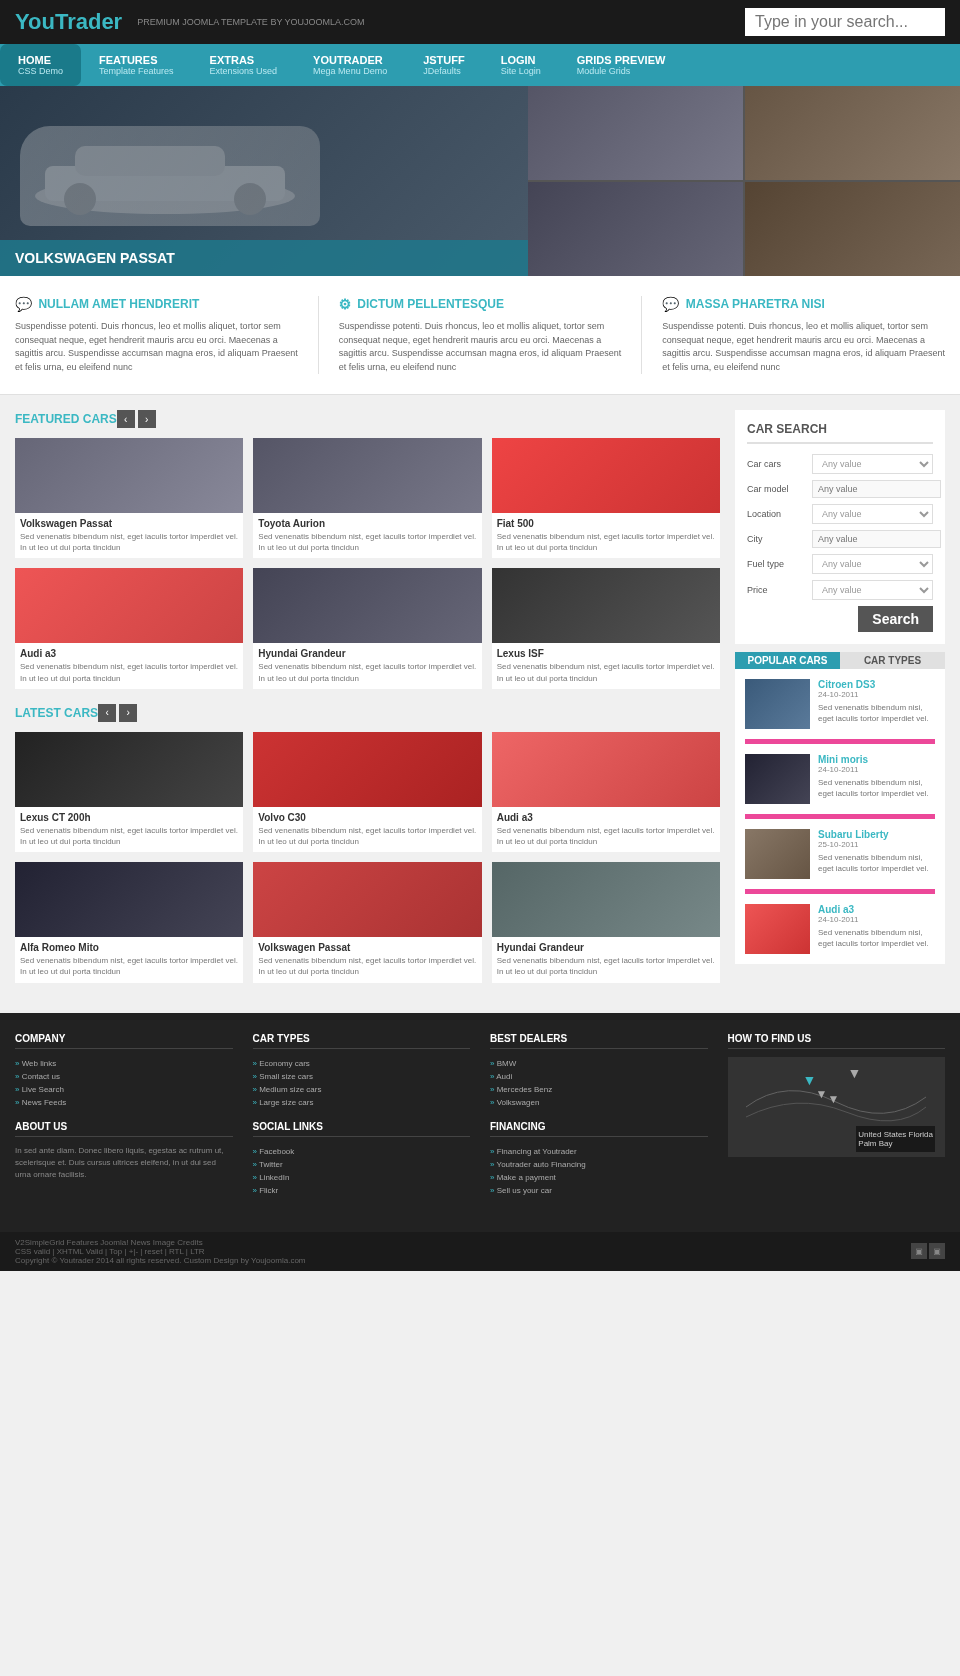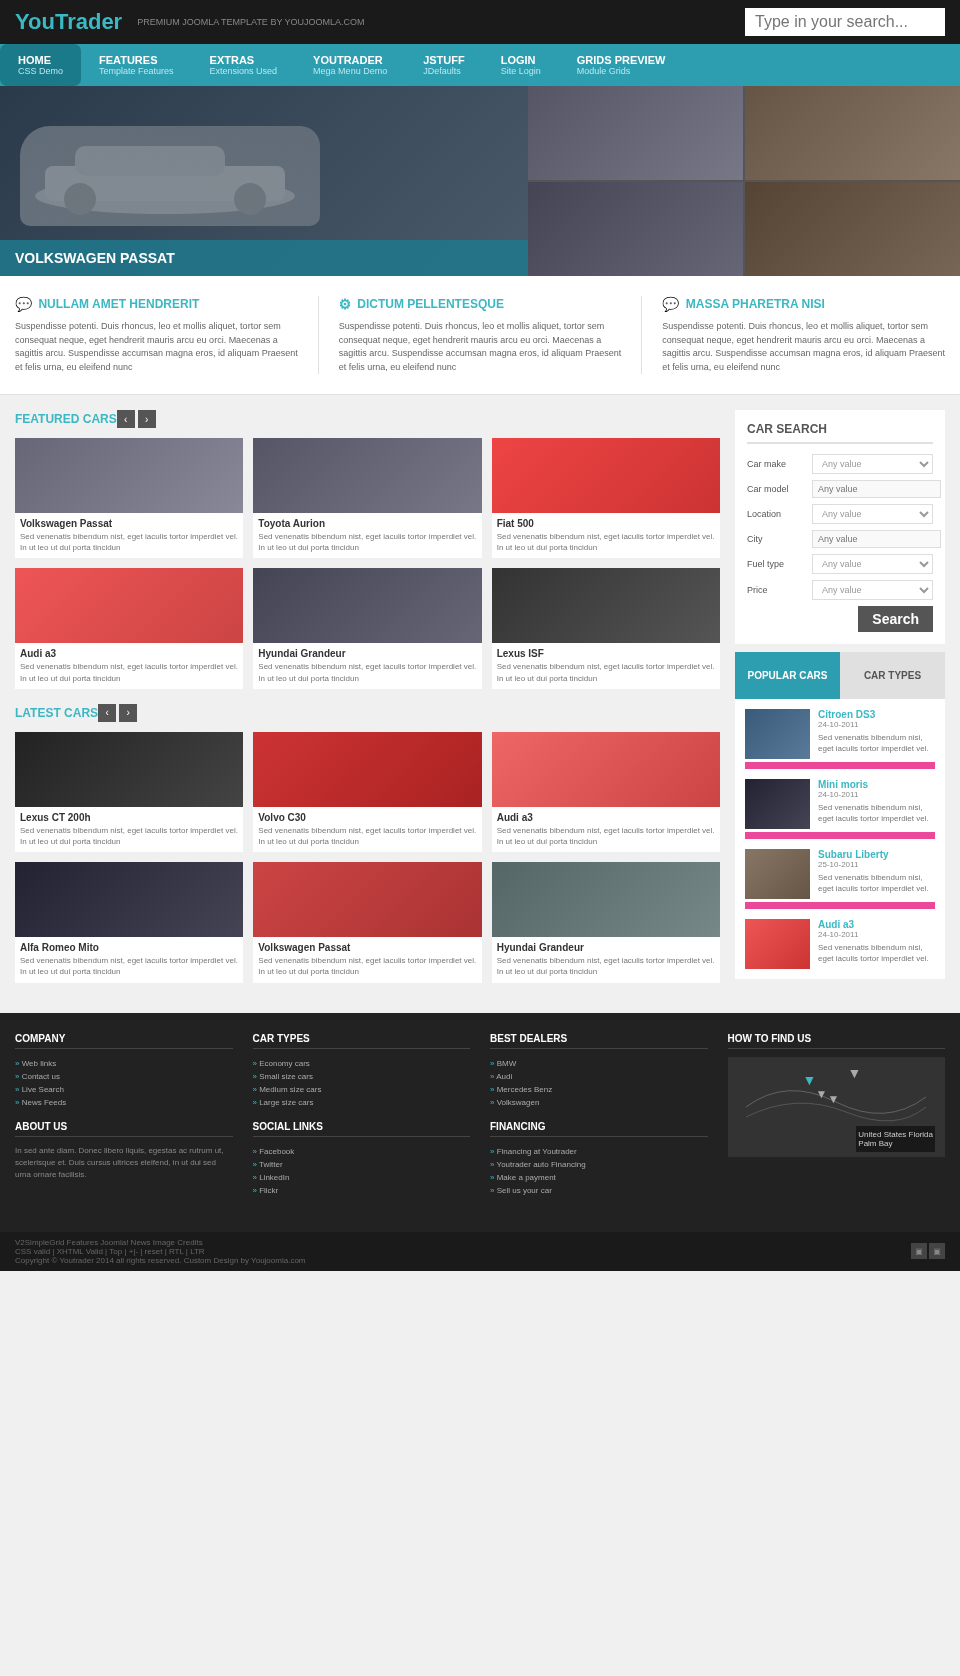--- a/index.html
+++ b/index.html
@@ -75,26 +75,26 @@
     .car-search { background: #fff; padding: 12px; margin-bottom: 8px; }
     .car-search-title { font-size: 12px; font-weight: bold; color: #555; text-transform: uppercase; margin-bottom: 10px; padding-bottom: 6px; border-bottom: 2px solid #e0e0e0; }
     .search-field { display: flex; align-items: center; margin-bottom: 6px; }
     .search-label { font-size: 9px; color: #555; width: 65px; flex-shrink: 0; }
     .search-select { flex: 1; border: 1px solid #ddd; padding: 3px 5px; font-size: 9px; color: #999; background: #fff; }
     .search-input { flex: 1; border: 1px solid #ddd; padding: 3px 5px; font-size: 9px; color: #999; background: #f9f9f9; }
     .search-btn { background: #555; color: #fff; border: none; padding: 5px 14px; font-size: 14px; font-weight: bold; cursor: pointer; display: block; margin-left: auto; margin-top: 6px; }
 
     
     .tabs { display: flex; margin-bottom: 0; }
-    .tab { flex: 1; padding: 18px 5px; text-align: center; font-size: 10px; font-weight: bold; text-transform: uppercase; cursor: pointer; background: #e0e0e0; color: #555; border: none; }
+    .tab { flex: 1; padding: 3px 5px; text-align: center; font-size: 10px; font-weight: bold; text-transform: uppercase; cursor: pointer; background: #e0e0e0; color: #555; border: none; }
     .tab.active { background: #2d9db0; color: #fff; }
 
     
     .popular-list { background: #fff; padding: 10px; }
-    .popular-item { display: flex; gap: 8px; margin-bottom: 10px; padding-bottom: 3px; border-bottom: 7px solid #ec4899; }
+    .popular-item { display: flex; gap: 8px; margin-bottom: 10px; padding-bottom: 10px; border-bottom: 5px solid #ec4899; }
     .popular-item:last-child { border-bottom: none; margin-bottom: 0; padding-bottom: 0; }
     .popular-thumb { width: 65px; height: 50px; background: #ccc; flex-shrink: 0; }
     .pop-thumb-1 { background: linear-gradient(135deg, #3a5a7a 0%, #5a7a9a 100%); }
     .pop-thumb-2 { background: linear-gradient(135deg, #223 0%, #445 100%); }
     .pop-thumb-3 { background: linear-gradient(135deg, #876 0%, #654 100%); }
     .pop-thumb-4 { background: linear-gradient(135deg, #e55 0%, #c33 100%); }
     .popular-info { flex: 1; }
     .popular-name { color: #3bb8c3; font-size: 10px; font-weight: bold; }
     .popular-date { color: #888; font-size: 8px; margin-bottom: 3px; }
     .popular-desc { color: #777; font-size: 8px; line-height: 1.4; }
@@ -289,21 +289,21 @@
       </div>
     </div>
 
   </div>
 
   <div class="content-right">
 
     <div class="car-search">
       <div class="car-search-title">CAR SEARCH</div>
       <div class="search-field">
-        <span class="search-label">Car make</span>
+        <span class="search-label">Car cars</span>
         <select class="search-select">
           <option>Any value</option>
         </select>
       </div>
       <div class="search-field">
         <span class="search-label">Car model</span>
         <input class="search-input" type="text" placeholder="Any value" style="">
       </div>
       <div class="search-field">
         <span class="search-label">Location</span>

